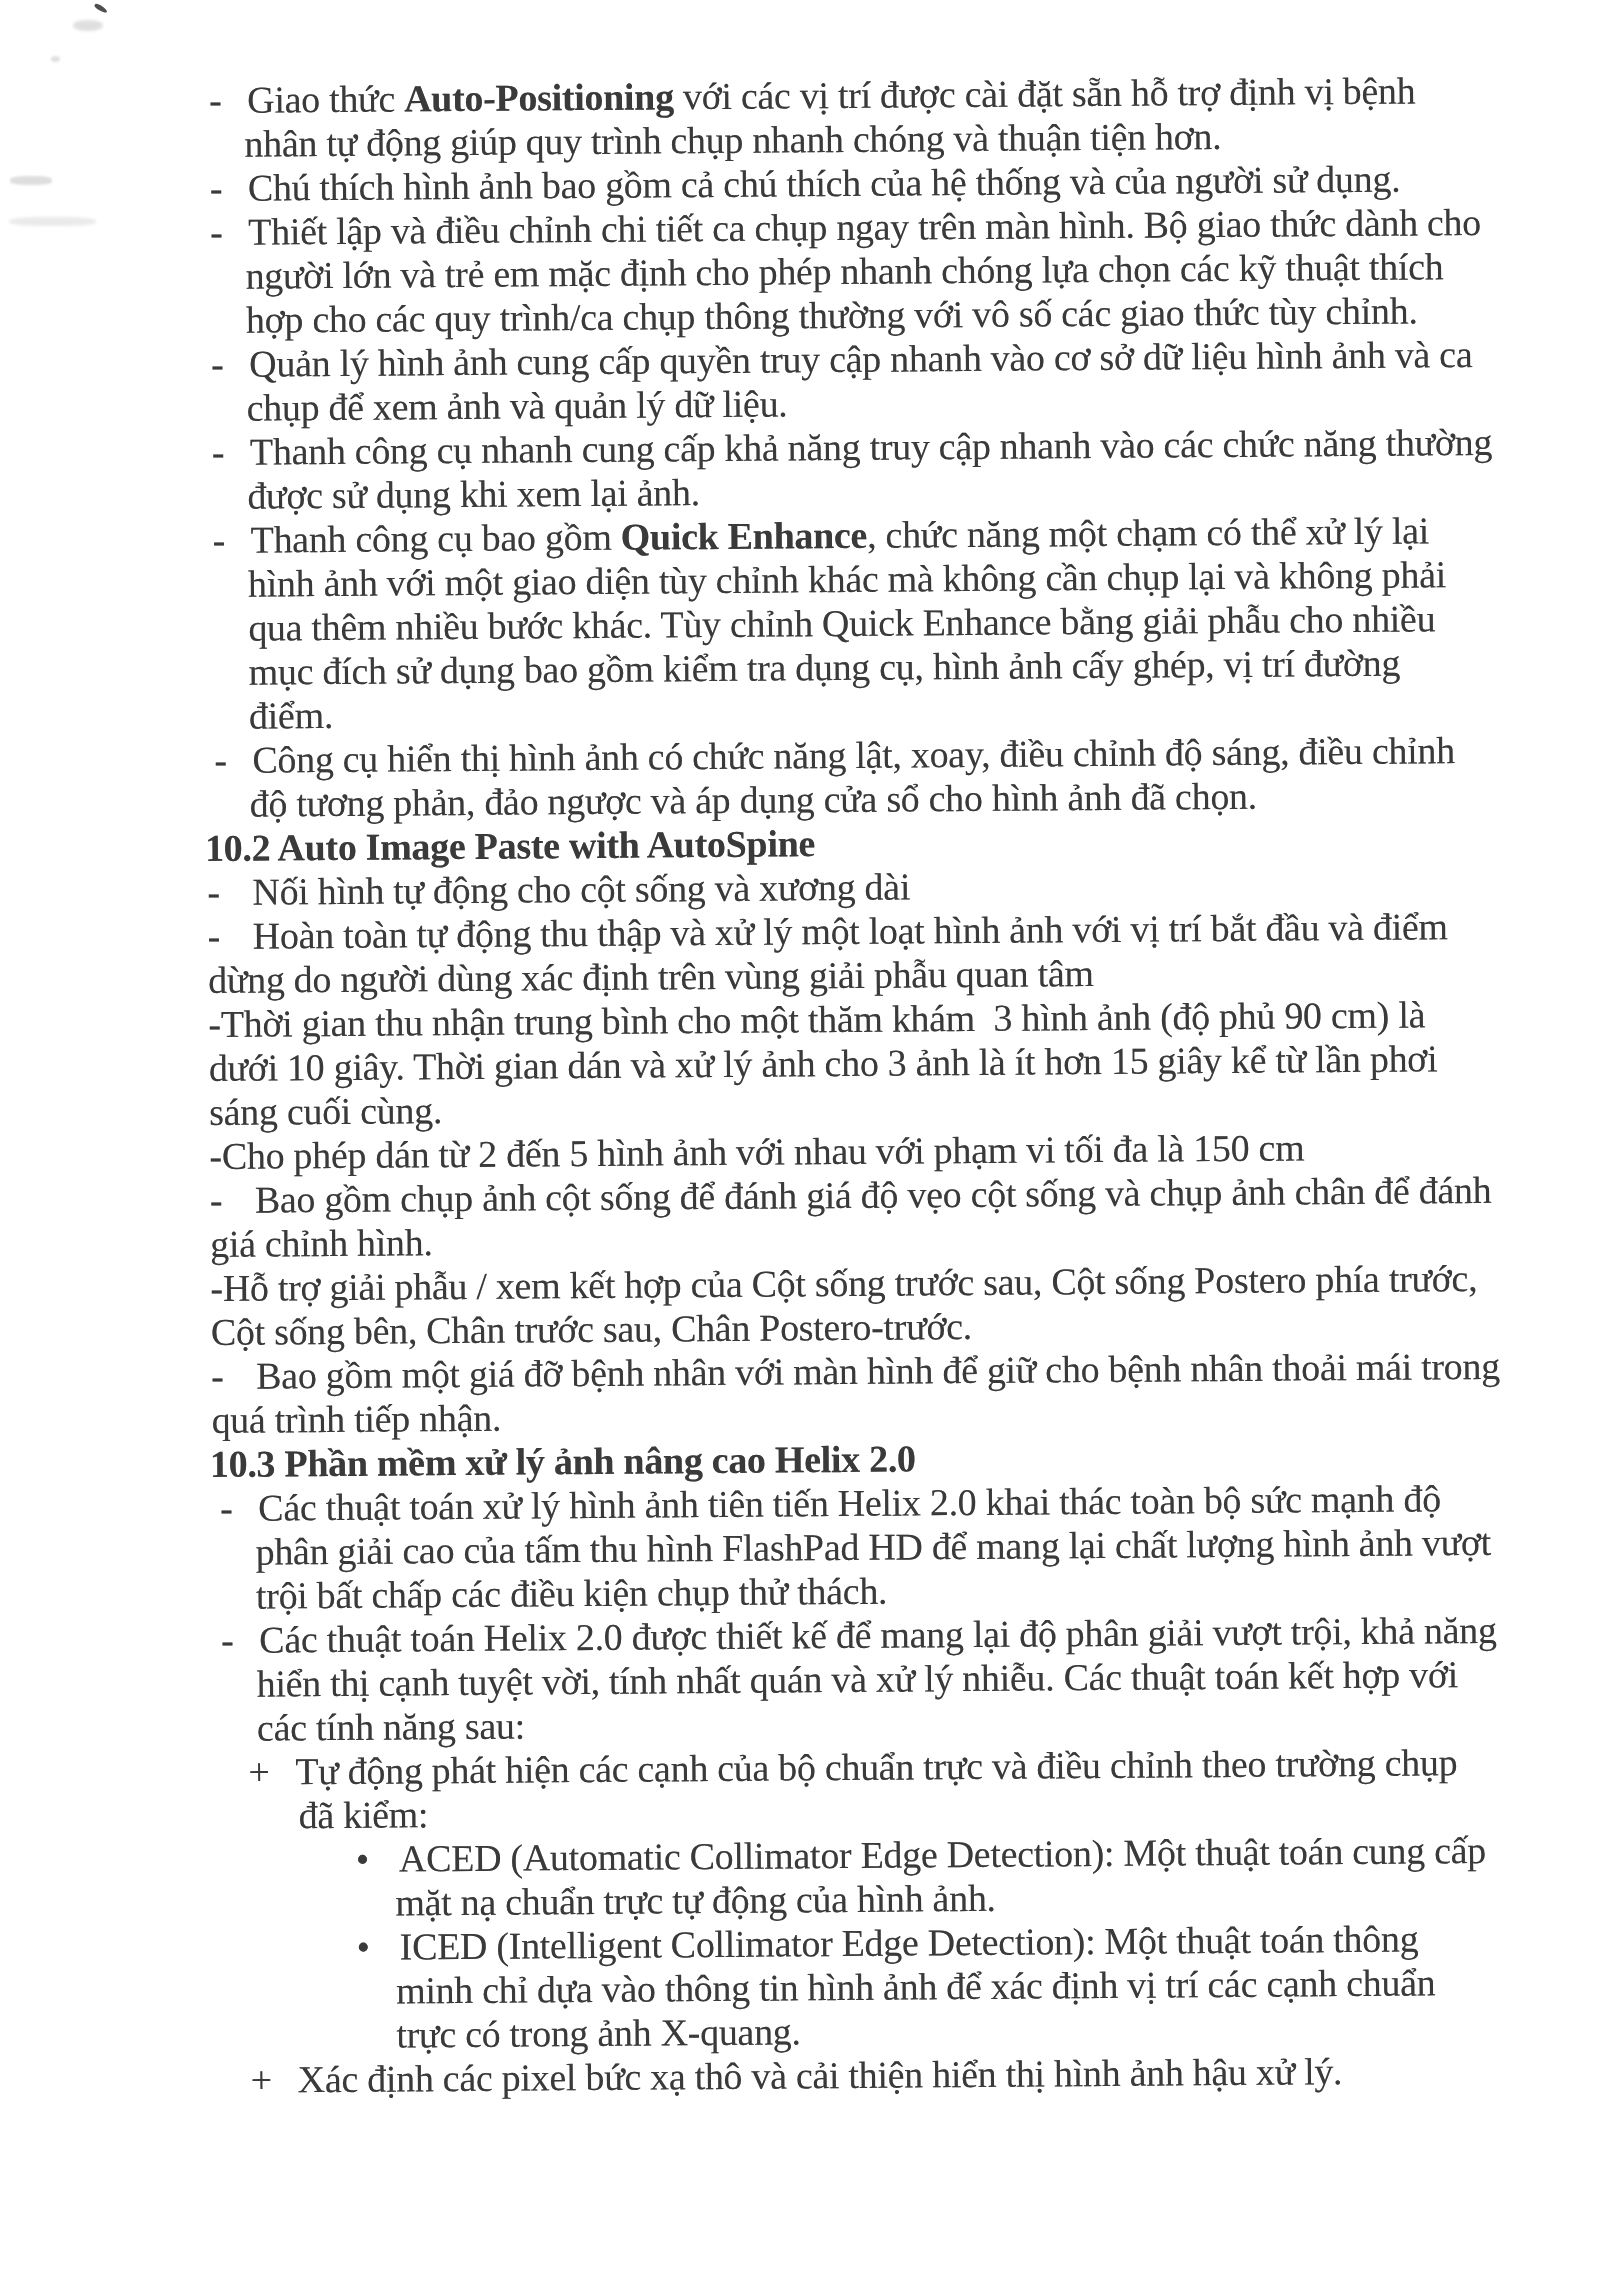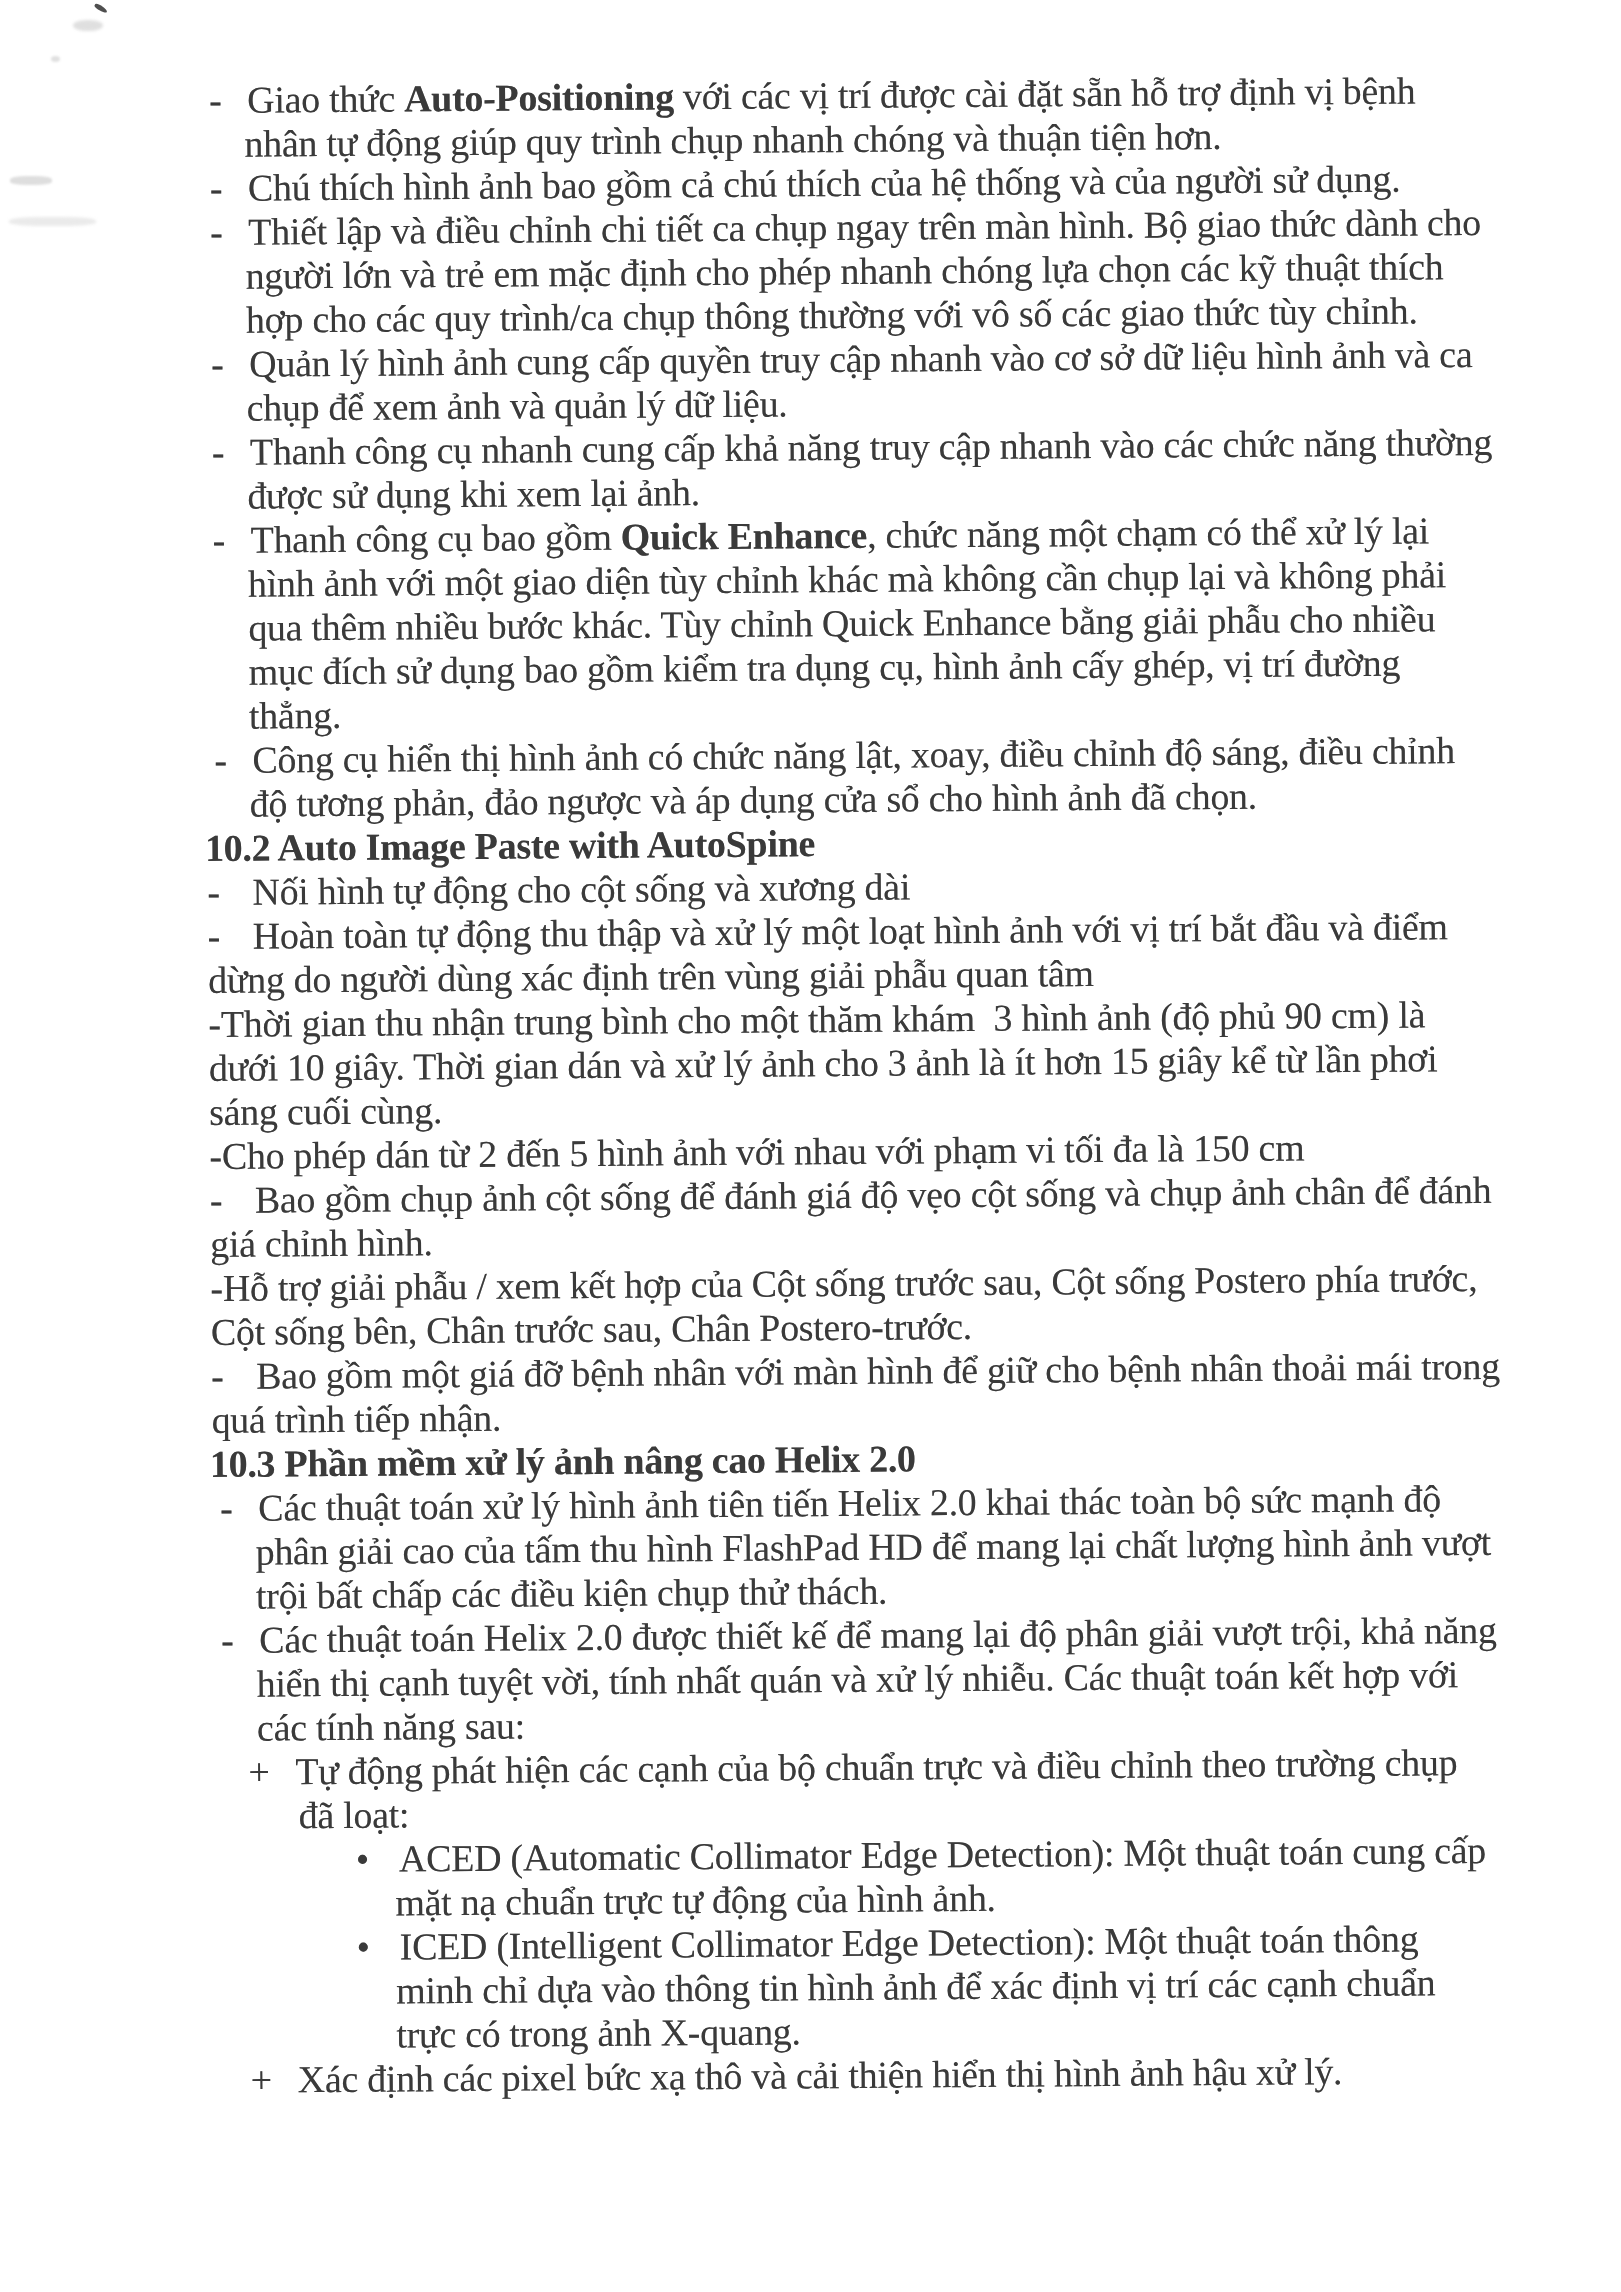--- a/index.html
+++ b/index.html
@@ -83,21 +83,21 @@
     </div>
     <div class="para hang">
       <div class="line first"><span class="marker">-</span><span>Thanh công cụ nhanh cung cấp khả năng truy cập nhanh vào các chức năng thường</span></div>
       <div class="line cont"><span>được sử dụng khi xem lại ảnh.</span></div>
     </div>
     <div class="para hang">
       <div class="line first"><span class="marker">-</span><span>Thanh công cụ bao gồm </span><span class="b">Quick Enhance</span><span>, chức năng một chạm có thể xử lý lại</span></div>
       <div class="line cont"><span>hình ảnh với một giao diện tùy chỉnh khác mà không cần chụp lại và không phải</span></div>
       <div class="line cont"><span>qua thêm nhiều bước khác. Tùy chỉnh Quick Enhance bằng giải phẫu cho nhiều</span></div>
       <div class="line cont"><span>mục đích sử dụng bao gồm kiểm tra dụng cụ, hình ảnh cấy ghép, vị trí đường</span></div>
-      <div class="line cont"><span>thẳng.</span></div>
+      <div class="line cont"><span>điểm.</span></div>
     </div>
     <div class="para hang">
       <div class="line first"><span class="marker">-</span><span>Công cụ hiển thị hình ảnh có chức năng lật, xoay, điều chỉnh độ sáng, điều chỉnh</span></div>
       <div class="line cont"><span>độ tương phản, đảo ngược và áp dụng cửa sổ cho hình ảnh đã chọn.</span></div>
     </div>
     <div class="para heading">
       <div class="line first"><span class="b">10.2 Auto Image Paste with AutoSpine</span></div>
     </div>
     <div class="para dashflush">
       <div class="line first"><span class="marker">-</span><span>Nối hình tự động cho cột sống và xương dài</span></div>
@@ -134,21 +134,21 @@
       <div class="line cont"><span>phân giải cao của tấm thu hình FlashPad HD để mang lại chất lượng hình ảnh vượt</span></div>
       <div class="line cont"><span>trội bất chấp các điều kiện chụp thử thách.</span></div>
     </div>
     <div class="para hang">
       <div class="line first"><span class="marker">-</span><span>Các thuật toán Helix 2.0 được thiết kế để mang lại độ phân giải vượt trội, khả năng</span></div>
       <div class="line cont"><span>hiển thị cạnh tuyệt vời, tính nhất quán và xử lý nhiễu. Các thuật toán kết hợp với</span></div>
       <div class="line cont"><span>các tính năng sau:</span></div>
     </div>
     <div class="para plus">
       <div class="line first"><span class="marker">+</span><span>Tự động phát hiện các cạnh của bộ chuẩn trực và điều chỉnh theo trường chụp</span></div>
-      <div class="line cont"><span>đã loạt:</span></div>
+      <div class="line cont"><span>đã kiểm:</span></div>
     </div>
     <div class="para dot">
       <div class="line first"><span class="marker">•</span><span>ACED (Automatic Collimator Edge Detection): Một thuật toán cung cấp</span></div>
       <div class="line cont"><span>mặt nạ chuẩn trực tự động của hình ảnh.</span></div>
     </div>
     <div class="para dot">
       <div class="line first"><span class="marker">•</span><span>ICED (Intelligent Collimator Edge Detection): Một thuật toán thông</span></div>
       <div class="line cont"><span>minh chỉ dựa vào thông tin hình ảnh để xác định vị trí các cạnh chuẩn</span></div>
       <div class="line cont"><span>trực có trong ảnh X-quang.</span></div>
     </div>

